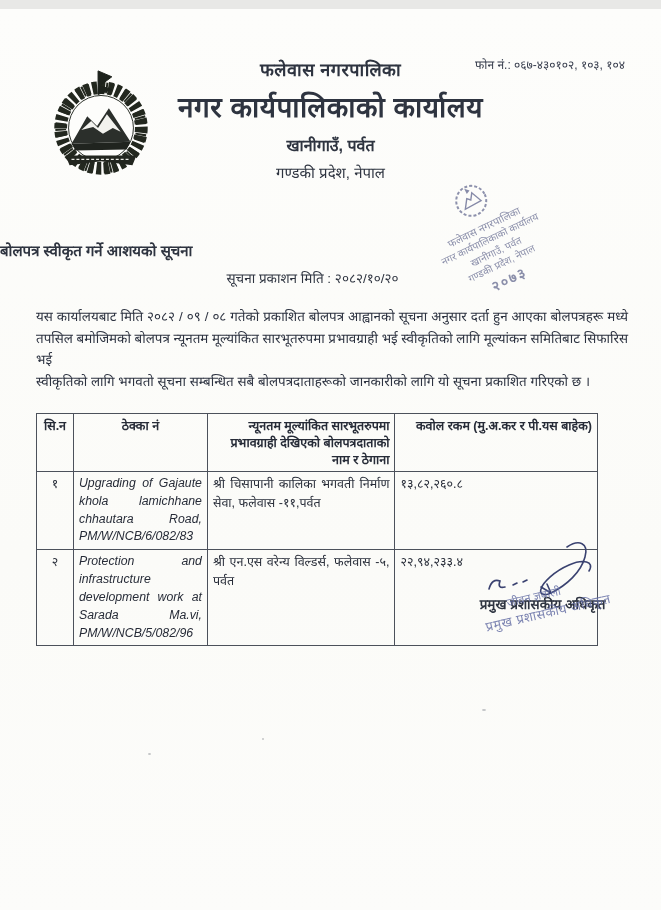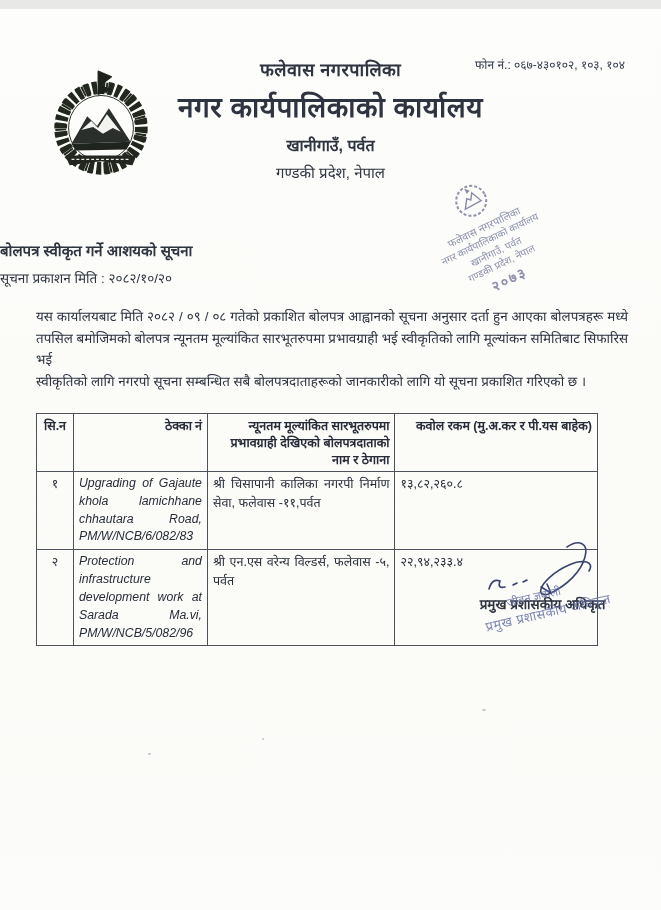--- a/index.html
+++ b/index.html
@@ -25,31 +25,31 @@
     color:rgba(113,118,153,.82); text-align:center; line-height:1.35;
   }
   .round-stamp .st-emblem { width:40px; height:40px; margin:0 auto 2px auto; display:block; }
   .round-stamp .l0 { font-size:10.5px; }
   .round-stamp .l1 { font-size:10px; }
   .round-stamp .l2 { font-size:10px; }
   .round-stamp .l3 { font-size:10px; }
   .round-stamp .l4 { font-size:14px; font-weight:700; letter-spacing:2px; margin-top:1px; }
   
   .notice-title { position:absolute; left:0; top:231px; width:625px; text-align:left; font-size:15px; font-weight:600; }
-  .notice-date  { position:absolute; left:0; top:260px; width:625px; font-size:13.5px; }
+  .notice-date  { position:absolute; left:0; top:260px; width:625px; text-align:center; font-size:13.5px; }
   
   .body-par { position:absolute; left:36px; top:297px; width:592px; font-size:13.4px; line-height:21.5px; color:#2c3240; }
   .para-line { text-align:justify; text-align-last:justify; }
   .para-line.last { text-align-last:left; }
   
   table.tender { position:absolute; left:36px; top:404px; width:562px; border-collapse:collapse; font-size:12.5px; color:#272c38; }
   table.tender th, table.tender td { border:1.4px solid #4c515b; vertical-align:top; padding:3px 5px; }
   table.tender th { font-weight:600; }
   th.h-sn, td.c-sn { text-align:center; }
-  th.h-contract { text-align:right; vertical-align:top;font-family:Liberation Serif, serif; }
+  th.h-contract { text-align:center; vertical-align:top; }
   th.h-bidder, th.h-amount { text-align:right; font-weight:600; }
   td.c-contract { font-style:italic; text-align:justify; font-size:12.3px; line-height:1.45; }
   td.c-bidder { text-align:justify; line-height:1.5; }
   td.c-amount { text-align:left; }
   tr.hdr-row th { height:41px; }
   tr.row-1 td { height:46px; }
   tr.row-2 td { height:51px; }
   
   .sig-draw { position:absolute; left:455px; top:528px; width:175px; height:66px; }
   .sig-title-print { position:absolute; left:455px; top:586px; width:175px; text-align:center; font-size:13.5px; font-weight:600; color:#2e3440; }
@@ -109,41 +109,41 @@
     <div class="l3">गण्डकी प्रदेश, नेपाल</div>
     <div class="l4">२०७३</div>
   </div>
 
   <div class="notice-title">बोलपत्र स्वीकृत गर्ने आशयको सूचना</div>
   <div class="notice-date">सूचना प्रकाशन मिति : २०८२/१०/२०</div>
 
   <div class="body-par">
     <div class="para-line">यस कार्यालयबाट मिति २०८२ / ०९ / ०८ गतेको  प्रकाशित बोलपत्र आह्वानको सूचना अनुसार दर्ता हुन आएका  बोलपत्रहरू मध्ये</div>
     <div class="para-line">तपसिल बमोजिमको बोलपत्र न्यूनतम मूल्यांकित सारभूतरुपमा प्रभावग्राही भई स्वीकृतिको लागि मूल्यांकन समितिबाट सिफारिस भई</div>
-    <div class="para-line last">स्वीकृतिको लागि नगरपो सूचना सम्बन्धित सबै बोलपत्रदाताहरूको जानकारीको लागि यो सूचना प्रकाशित गरिएको छ ।</div>
+    <div class="para-line last">स्वीकृतिको लागि भगवतो सूचना सम्बन्धित सबै बोलपत्रदाताहरूको जानकारीको लागि यो सूचना प्रकाशित गरिएको छ ।</div>
   </div>
 
   <table class="tender">
     <colgroup>
       <col style="width:37px">
         <col style="width:134px">
         <col style="width:188px">
         <col style="width:203px">
     </colgroup>
     <tbody>
         <tr class="hdr-row">
       <th class="h-sn">सि.न</th>
       <th class="h-contract">ठेक्का नं</th>
       <th class="h-bidder">न्यूनतम मूल्यांकित सारभूतरुपमा प्रभावग्राही देखिएको बोलपत्रदाताको नाम र ठेगाना</th>
       <th class="h-amount">कवोल रकम (मु.अ.कर र पी.यस बाहेक)</th>
     </tr>
     <tr class="row-1">
       <td class="c-sn">१</td>
       <td class="c-contract">Upgrading of Gajaute khola lamichhane chhautara Road, PM/W/NCB/6/082/83</td>
-      <td class="c-bidder">श्री चिसापानी कालिका नगरपी निर्माण सेवा, फलेवास -११,पर्वत</td>
+      <td class="c-bidder">श्री चिसापानी कालिका भगवती निर्माण सेवा, फलेवास -११,पर्वत</td>
       <td class="c-amount">१३,८२,२६०.८</td>
     </tr>
     <tr class="row-2">
       <td class="c-sn">२</td>
       <td class="c-contract">Protection and infrastructure development work at Sarada Ma.vi, PM/W/NCB/5/082/96</td>
       <td class="c-bidder">श्री एन.एस वरेन्य विल्डर्स, फलेवास -५, पर्वत</td>
       <td class="c-amount">२२,९४,२३३.४</td>
     </tr>
   </tbody>
     </table>

